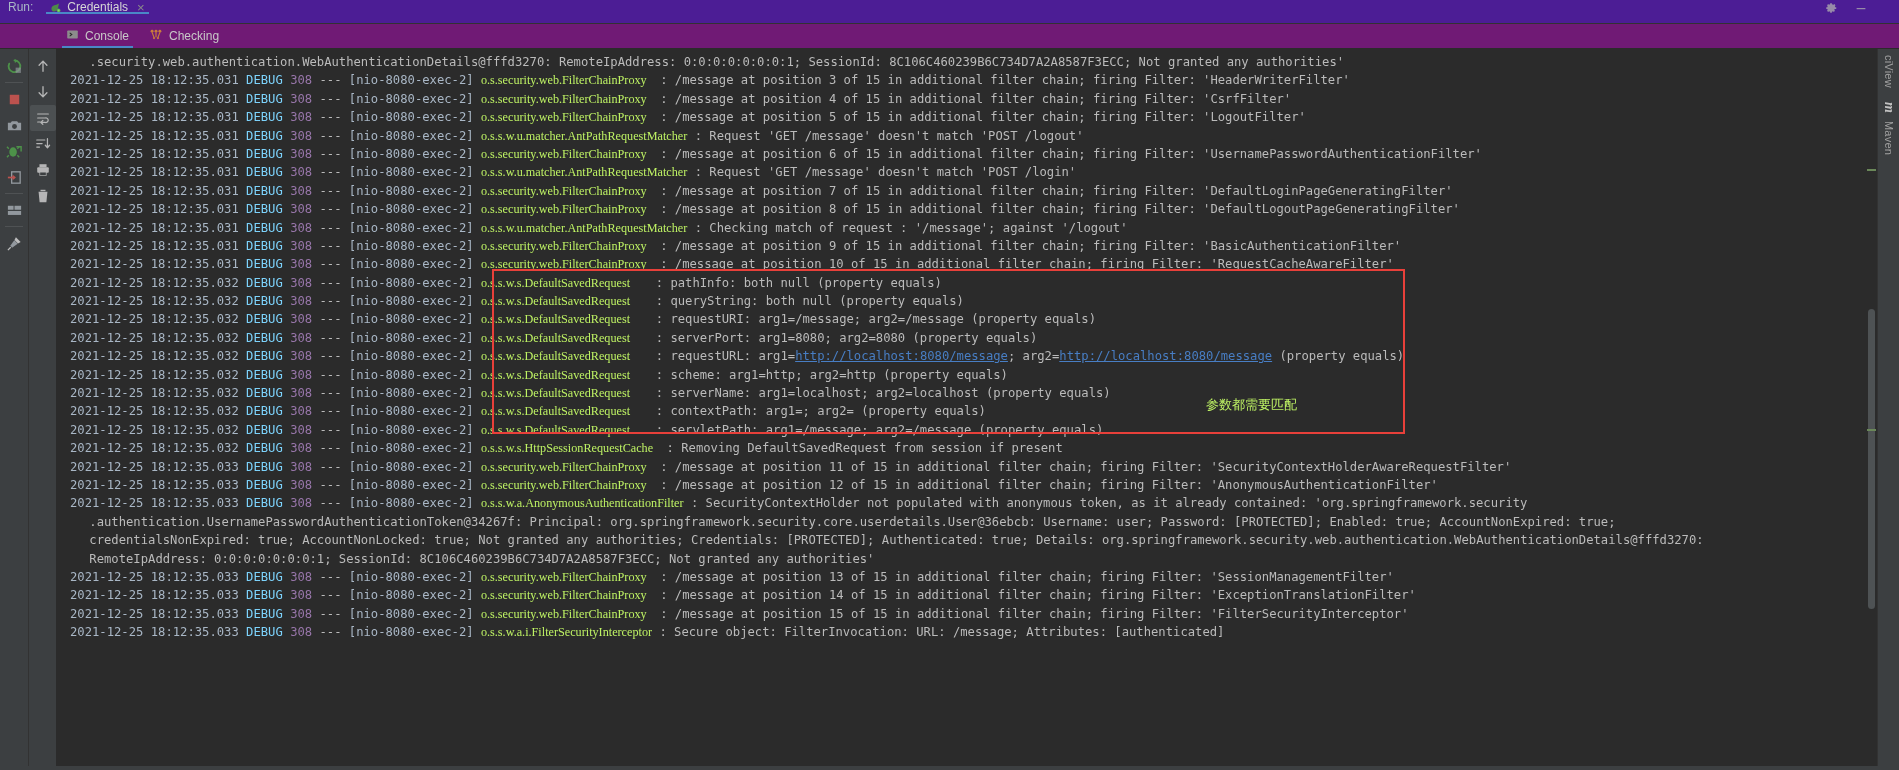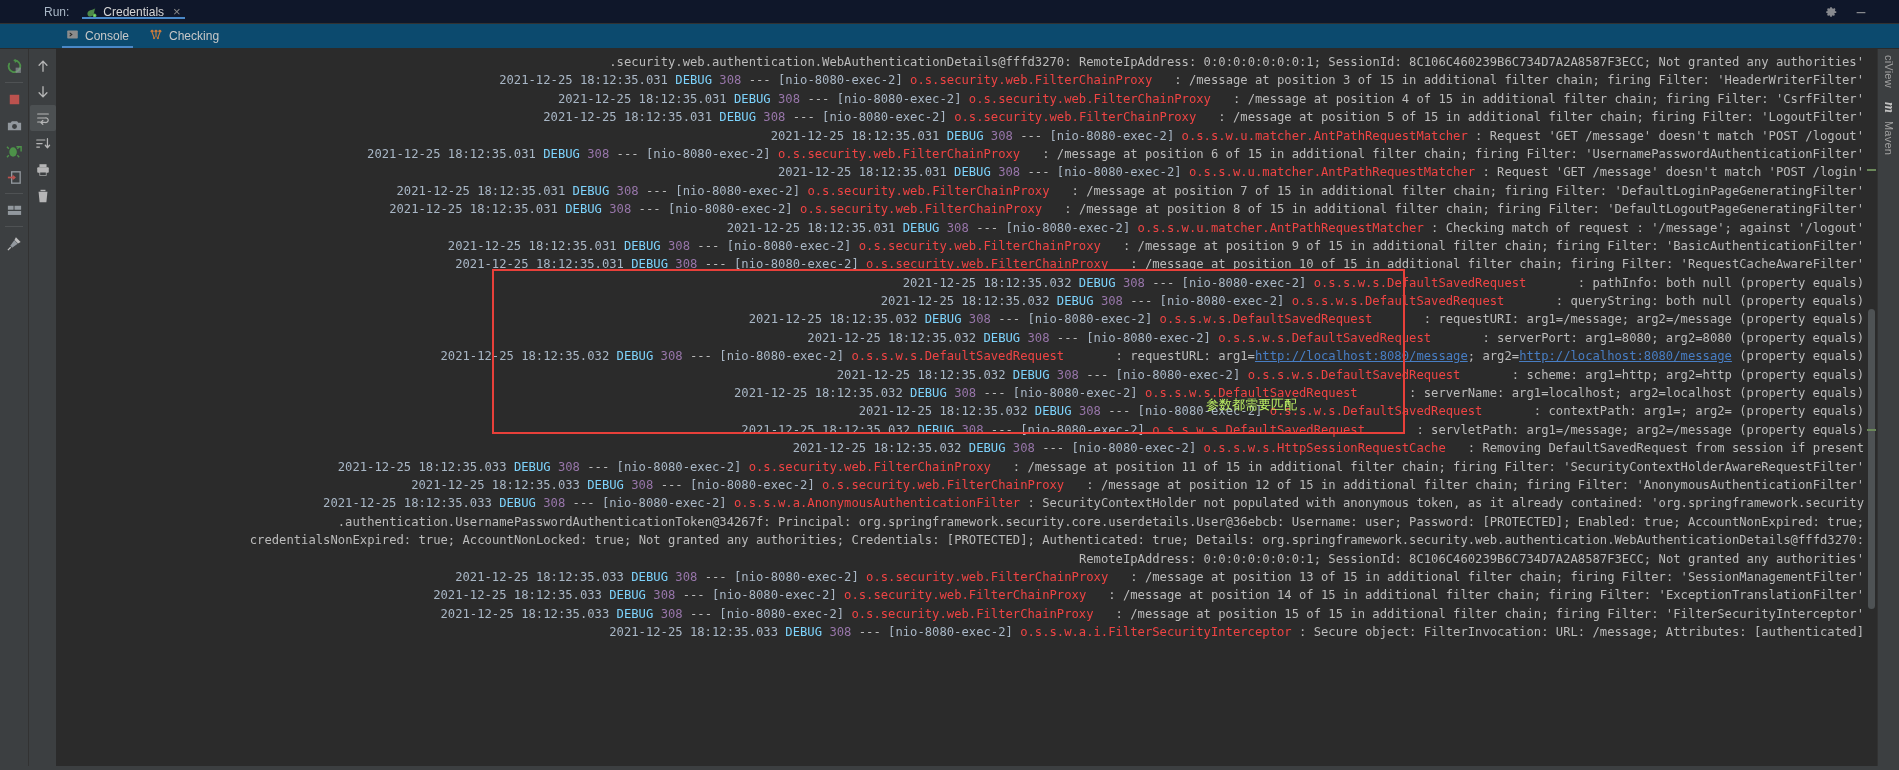--- a/index.html
+++ b/index.html
@@ -6,42 +6,42 @@
   html, body {
     width: 1899px; height: 770px;
     background: #3c3f41;
     font-family: "DejaVu Sans Mono", monospace;
     overflow: hidden;
   }
   #app { position: relative; width: 1899px; height: 770px; display: flex; flex-direction: column; }
 
   
   .runbar {
-    height: 24px; background: #0f172a; display: flex; align-items: center;
+    height: 24px; background: #4c1d95; display: flex; align-items: flex-start;
     font-family: "Liberation Sans", sans-serif; font-size: 12px; color: #bbbbbb;
-    border-bottom: 1px solid #323232; position: relative; padding-left: 36px;
+    border-bottom: 1px solid #323232; position: relative;
   }
   .runbar .run-label {
     display:flex; align-items:center; padding: 0 9px 0 8px; color: #a9b7c6; font-size: 12px;
   }
   .run-tab {
     display: flex; align-items: center; gap: 5px; padding: 0 8px 0 6px;
     position: relative; color: #d6d6d6; font-size: 12px;
   }
   .run-tab.active::after {
     content:""; position: absolute; left: 4px; right: 4px; bottom: 0; height: 2px; background: #4a88c7;
   }
   .leaf-icon { width: 14px; height: 14px; position: relative; display:inline-block; }
   .close-x { color: #8a8a8a; font-size: 13px; margin-left: 4px; line-height: 1; }
   .runbar-right { margin-left: auto; display: flex; align-items: center; gap: 14px; padding-right: 30px; }
   .rb-ico { width: 16px; height: 16px; opacity: .75; display:flex; align-items:center; justify-content:center; }
 
   
   .tabbar {
-    height: 25px; background: #0c4a6e; display: flex; align-items: stretch;
+    height: 25px; background: #701a75; display: flex; align-items: stretch;
     font-family: "Liberation Sans", sans-serif; font-size: 12px; color: #bbbbbb;
     border-bottom: 1px solid #2b2b2b;
   }
   .tabbar .spacer-left { width: 56px; }
   .tool-tab {
     display:flex; align-items:center; gap:6px; padding: 0 10px; position: relative; color:#c8c8c8;
   }
   .tool-tab.active::after {
     content:""; position:absolute; left:6px; right:6px; bottom:0; height:2px; background:#4a88c7;
   }
@@ -66,26 +66,26 @@
   .console {
     flex: 1; min-width: 0; background: #2b2b2b; position: relative; overflow: hidden;
   }
   .loglines {
     position: absolute; top: 0; left: 0; right: 0;
     padding: 4px 0 0 4px;
     font-family: "DejaVu Sans Mono", monospace;
     font-size: 12.2px; line-height: 18.4px; white-space: pre;
     color: #a9b7c6;
   }
-  .ln { height: 18.4px; white-space: pre; text-align: right; }
-  .c-time   { color: #a9b7c6; }
+  .ln { height: 18.4px; white-space: pre; }
+  .c-time   { color: #a9b7c6; margin-left: 10px; }
   .c-debug  { color: #7dd3fc; }
   .c-pid    { color: #9876aa; }
   .c-thread { color: #a9b7c6; }
-  .c-logger { color: #ef4444; }
+  .c-logger { color: #bef264; font-family: Liberation Serif, serif; }
   .c-msg    { color: #bbbbbb; }
   .c-link   { color: #487ec4; text-decoration: underline; }
   .c-plain  { color: #bbbbbb; }
 
   
   .vscroll {
     width: 13px; background: #2b2b2b; flex: none; position: relative; border-left: 1px solid #2b2b2b;
   }
   .vscroll .thumb {
     position: absolute; left: 3px; width: 7px; background: #4e5254; border-radius: 4px;

